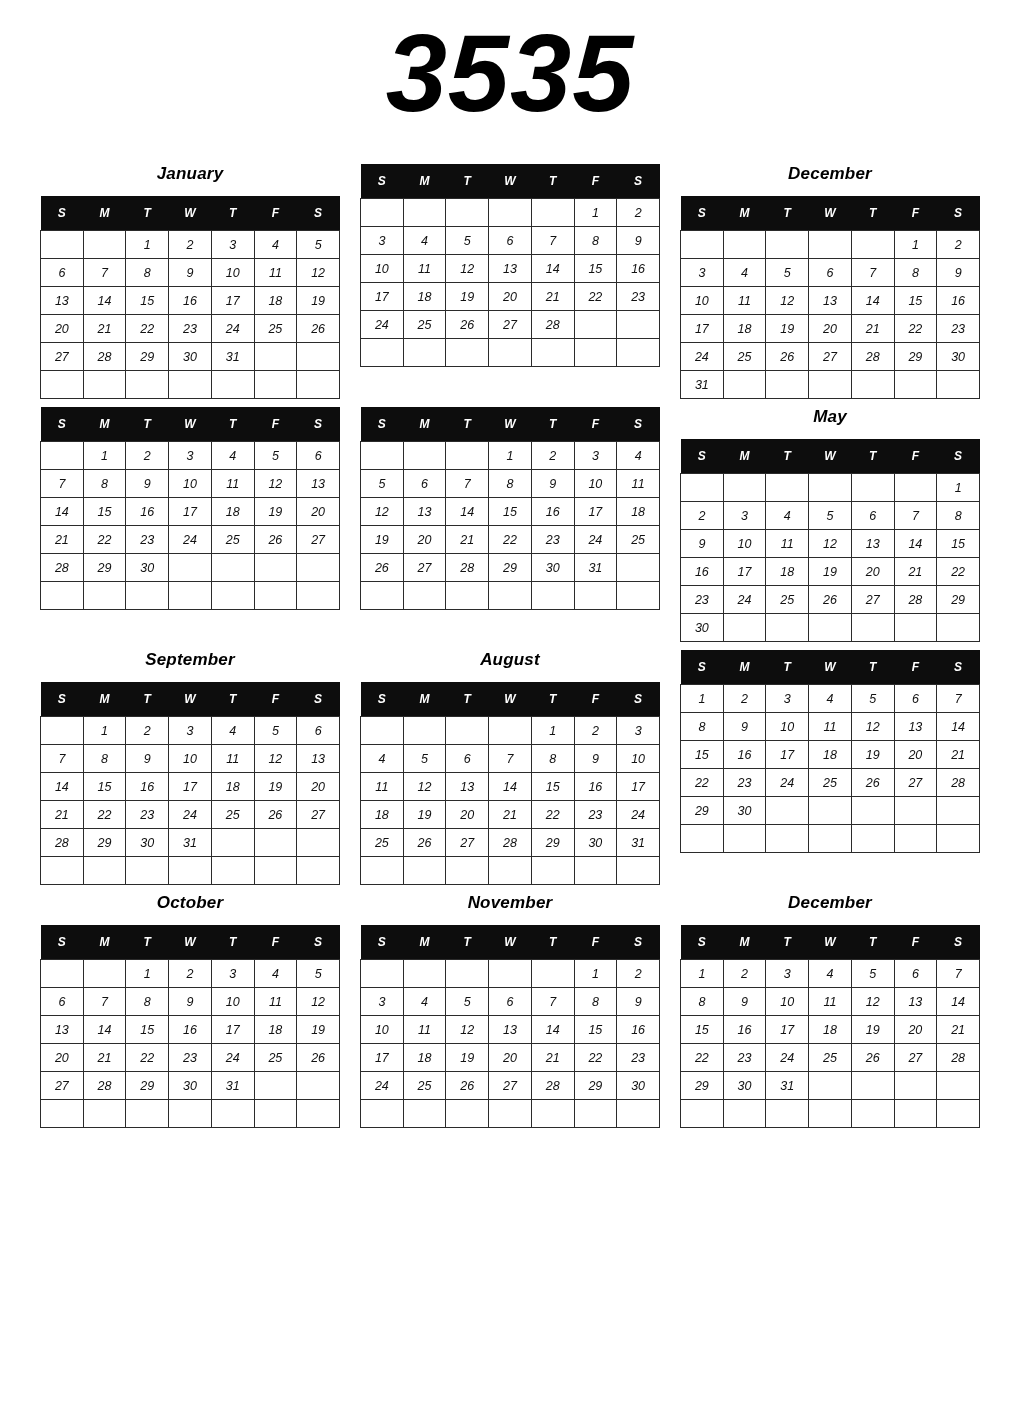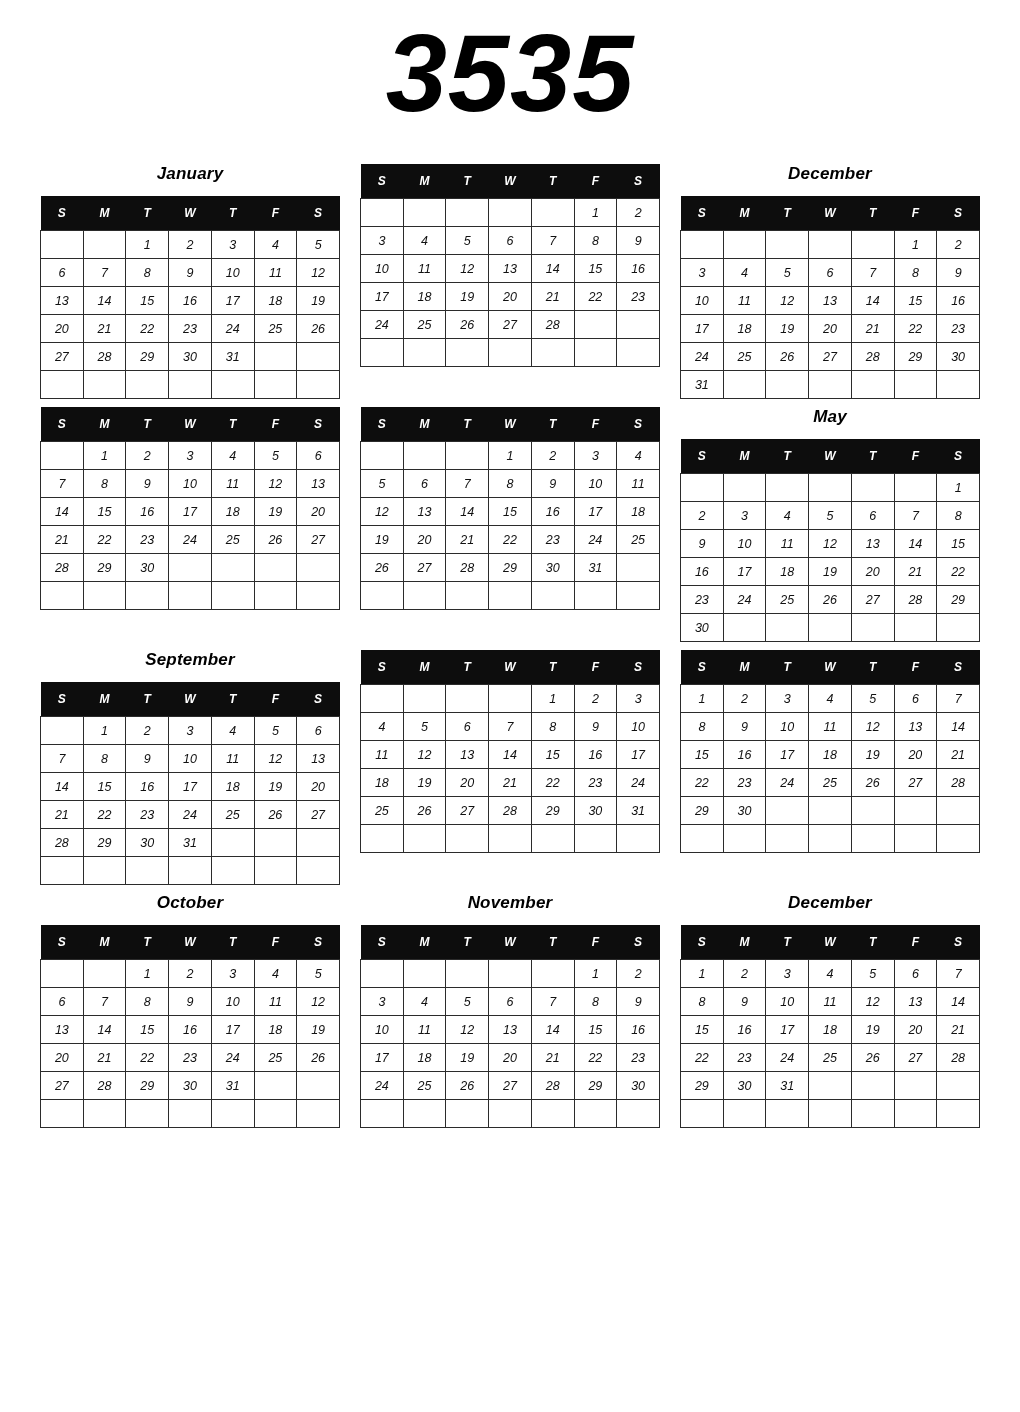--- a/index.html
+++ b/index.html
@@ -581,20 +581,21 @@
               <td class="empty">&nbsp;</td>
               <td class="empty">&nbsp;</td>
               <td class="empty">&nbsp;</td>
               <td class="empty">&nbsp;</td>
               <td class="empty">&nbsp;</td>
             </tr>
           </tbody>
         </table>
       </div>
       <div class="month">
+        <div class="month-name">August</div>
         <table class="cal">
           <thead>
             <tr>
               <th>S</th>
               <th>M</th>
               <th>T</th>
               <th>W</th>
               <th>T</th>
               <th>F</th>
               <th>S</th>

